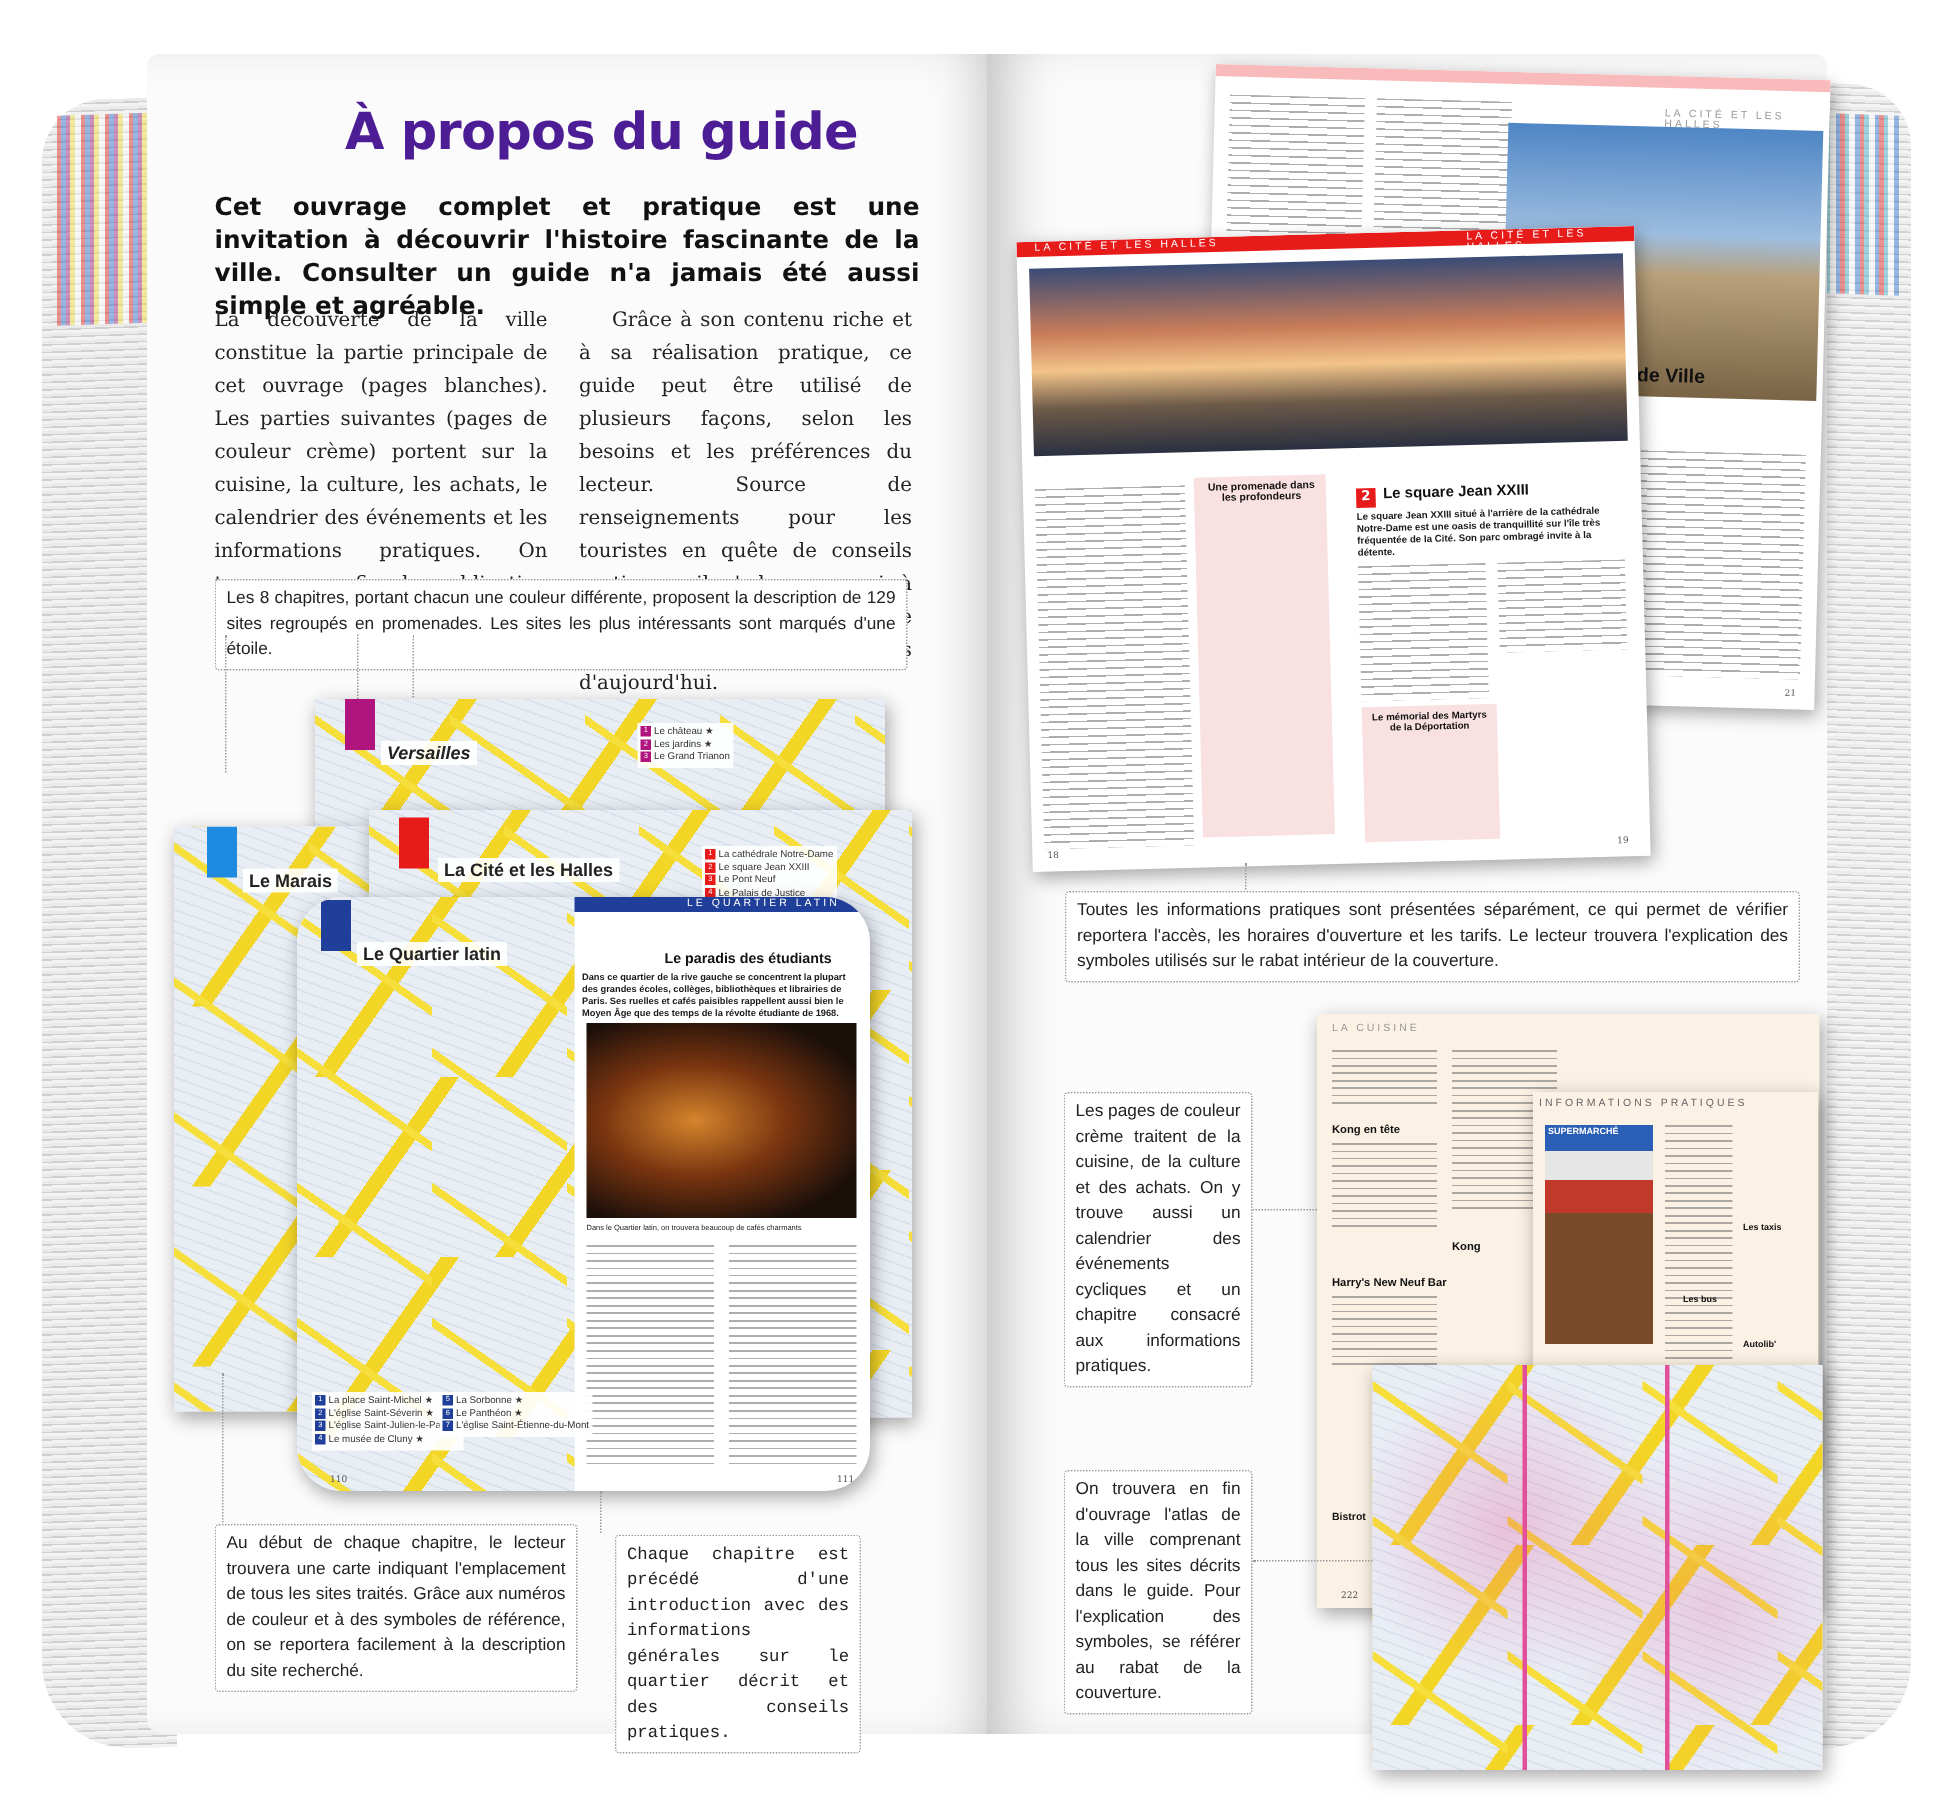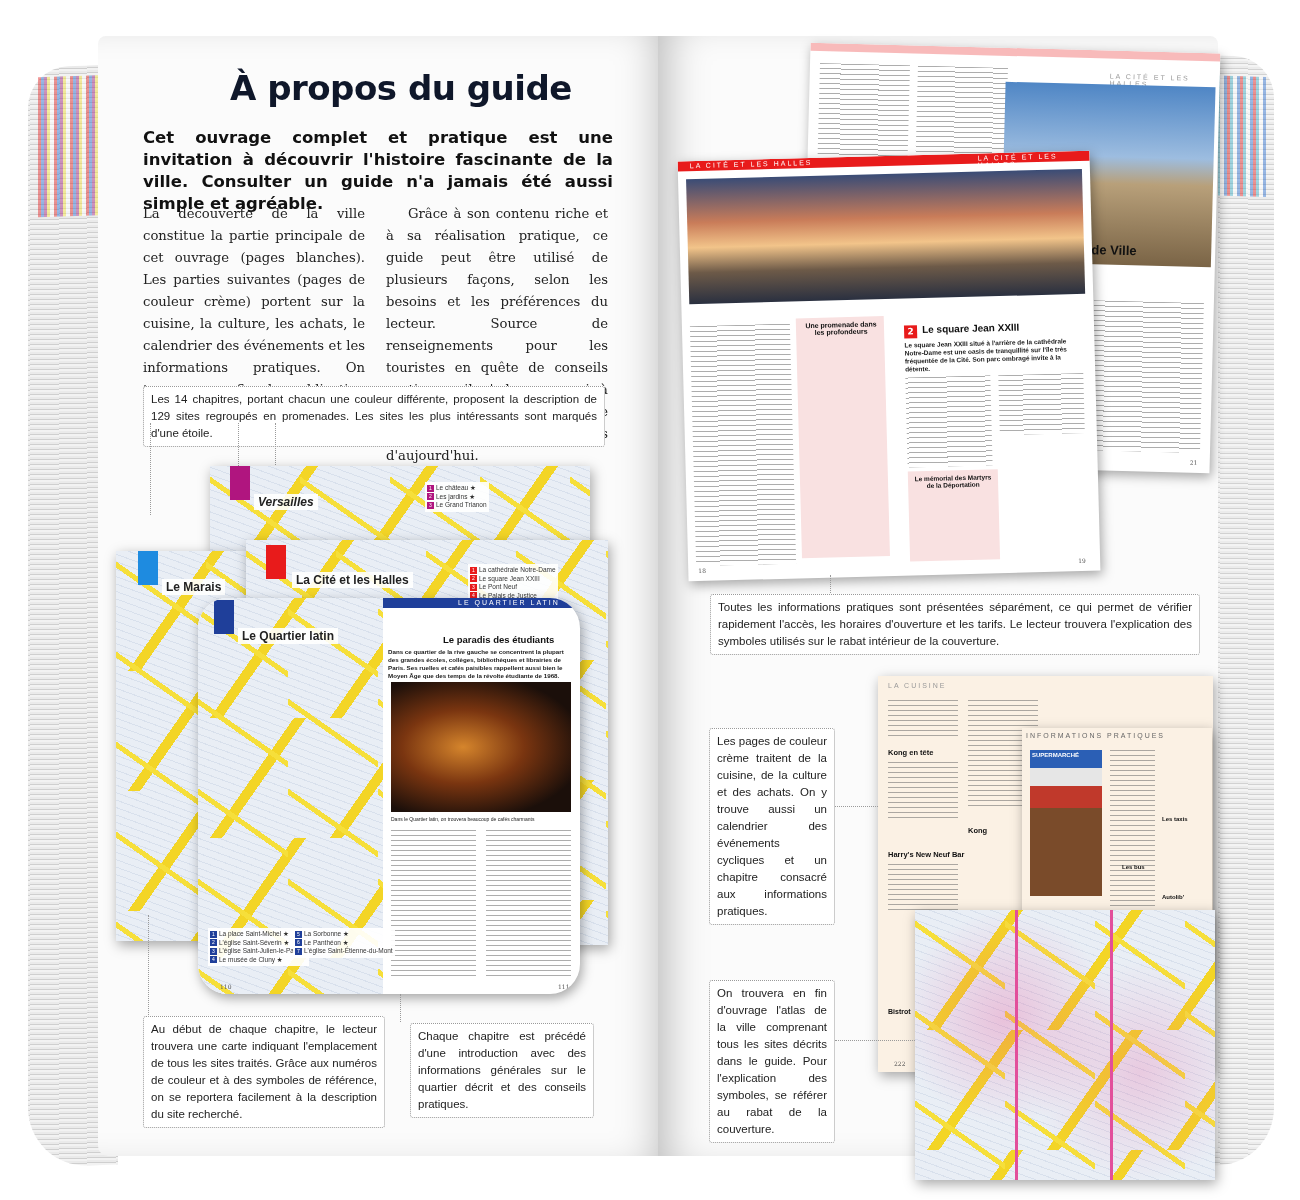--- a/index.html
+++ b/index.html
@@ -17,32 +17,32 @@
     background: repeating-linear-gradient(180deg,#ececec 0 2px,#d2d2d2 2px 3px,#f4f4f4 3px 5px);
     border-radius: 0 40px 60px 0; transform: skewY(2deg); }
   .edge-right::before { content:""; position:absolute; right:8px; top:20px; width:55px; height:120px;
     background: repeating-linear-gradient(90deg,#2b6fd1 0 3px,#e02020 3px 6px,#3fb0c9 6px 9px,#ffffff 9px 13px); opacity:.45; }
   .page-left { position: absolute; left: 70px; top: 0; width: 570px; height: 1120px; background: #fbfbfb;
     box-shadow: inset -30px 0 40px -20px rgba(0,0,0,.25); border-radius: 8px 0 0 10px; }
   .page-right { position: absolute; left: 630px; top: 0; width: 560px; height: 1120px; background: #fbfbfb;
     box-shadow: inset 30px 0 40px -20px rgba(0,0,0,.25); border-radius: 0 8px 10px 0; }
 
   
-  .title { position: absolute; left: 230px; top: 68px; font-family: "DejaVu Sans", sans-serif; font-weight: bold; font-size: 34px; letter-spacing: -0.5px; color: #0f172a; }
+  .title { position: absolute; left: 230px; top: 68px; font-family: "DejaVu Sans", sans-serif; font-weight: bold; font-size: 34px; letter-spacing: -0.5px; color: #4c1d95; }
   .lead { position: absolute; left: 143px; top: 127px; width: 470px; font-weight: bold; font-size: 16.5px; line-height: 22px; text-align: justify; color: #111; }
   .col { position: absolute; top: 203px; width: 222px; font-family: "DejaVu Serif", serif; font-size: 13.2px; line-height: 22px; text-align: justify; color: #222; }
   .col.c1 { left: 143px; text-indent: 0; }
   .col.c2 { left: 386px; text-indent: 22px; }
 
   
   .callout { position: absolute; background: #fff; border: 1.5px dotted #9a9a9a; border-radius: 3px;
     font-family: "Liberation Sans", sans-serif; font-size: 11.5px; line-height: 17px; color: #222; padding: 4px 7px; text-align: justify; }
   .callout.wide { left: 143px; top: 386px; width: 462px; }
   .callout.cl1 { left: 143px; top: 1016px; width: 242px; }
-  .callout.cl2 { left: 410px; top: 1023px; width: 184px; }
+  .callout.cl2 { left: 410px; top: 1023px; width: 164px; font-family: Liberation Mono, monospace; }
   .callout.cr1 { left: 710px; top: 594px; width: 490px; }
   .callout.cr2 { left: 709px; top: 728px; width: 126px; }
   .callout.cr3 { left: 709px; top: 980px; width: 126px; }
   .connector { position: absolute; border-left: 1.5px dotted #9a9a9a; }
   .connector.h { border-left: none; border-top: 1.5px dotted #9a9a9a; height: 0; }
 
   
   .mini { position: absolute; background: #fff; box-shadow: 2px 4px 12px rgba(0,0,0,.35); overflow: hidden; }
   .map-bg { background:
       linear-gradient(35deg, transparent 48%, #f6df3a 48% 52%, transparent 52%) 0 0/90px 90px,
@@ -69,21 +69,21 @@
   <div class="edge-right"></div>
   <div class="page-left"></div>
   <div class="page-right"></div>
 </div>
 
 <h1 class="title">À propos du guide</h1>
 <p class="lead">Cet ouvrage complet et pratique est une invitation à découvrir l'histoire fascinante de la ville. Consulter un guide n'a jamais été aussi simple et agréable.</p>
 <p class="col c1">La découverte de la ville constitue la partie principale de cet ouvrage (pages blanches). Les parties suivantes (pages de couleur crème) portent sur la cuisine, la culture, les achats, le calendrier des événements et les informations pratiques. On trouvera en fin de publication l'atlas de la ville à l'échelle 1 : 16 500.</p>
 <p class="col c2">Grâce à son contenu riche et à sa réalisation pratique, ce guide peut être utilisé de plusieurs façons, selon les besoins et les préférences du lecteur. Source de renseignements pour les touristes en quête de conseils pratiques, il s'adresse aussi à ceux qui veulent connaître l'histoire et l'esprit de Paris d'aujourd'hui.</p>
 
-<div class="callout wide">Les 14 chapitres, portant chacun une couleur différente, proposent la description de 129 sites regroupés en promenades. Les sites les plus intéressants sont marqués d'une étoile.</div>
+<div class="callout wide">Les 8 chapitres, portant chacun une couleur différente, proposent la description de 129 sites regroupés en promenades. Les sites les plus intéressants sont marqués d'une étoile.</div>
 <div class="connector" style="left:150px;top:423px;height:92px;"></div>
 <div class="connector" style="left:238px;top:423px;height:45px;"></div>
 <div class="connector" style="left:275px;top:423px;height:120px;"></div>
 
 <div class="mini map-bg" style="left:210px;top:466px;width:380px;height:90px;">
   <div class="chapter-tab" style="left:20px;top:0;background:#b0157f;"></div>
   <div class="chapter-name" style="left:44px;top:28px;font-style:italic;">Versailles</div>
   <div style="position:absolute;left:215px;top:16px;background:rgba(255,255,255,.9);padding:2px;">
     <div class="legend-line"><span class="num-dot" style="background:#b0157f">1</span><span>Le château ★</span></div>
     <div class="legend-line"><span class="num-dot" style="background:#b0157f">2</span><span>Les jardins ★</span></div>
@@ -165,21 +165,21 @@
   <div class="text-lines" style="left:222px;top:222px;width:85px;height:90px;"></div>
   <div class="text-lines" style="left:315px;top:222px;width:85px;height:60px;"></div>
   <div class="pinkbox" style="left:222px;top:316px;width:90px;height:90px;">
     <div class="mini-title" style="left:4px;top:4px;width:82px;font-size:6.5px;text-align:center;">Le mémorial des Martyrs de la Déportation</div>
   </div>
   <div class="pagenum" style="left:10px;top:406px;">18</div>
   <div class="pagenum" style="left:390px;top:406px;">19</div>
 </div>
 
 <div class="connector" style="left:830px;top:575px;height:22px;"></div>
-<div class="callout cr1">Toutes les informations pratiques sont présentées séparément, ce qui permet de vérifier rapidement l'accès, les horaires d'ouverture et les tarifs. Le lecteur trouvera l'explication des symboles utilisés sur le rabat intérieur de la couverture.</div>
+<div class="callout cr1">Toutes les informations pratiques sont présentées séparément, ce qui permet de vérifier reportera l'accès, les horaires d'ouverture et les tarifs. Le lecteur trouvera l'explication des symboles utilisés sur le rabat intérieur de la couverture.</div>
 
 <div class="mini cream" style="left:878px;top:676px;width:335px;height:396px;">
   <div class="mini-head" style="left:10px;top:6px;color:#999;">LA CUISINE</div>
   <div class="text-lines" style="left:10px;top:24px;width:70px;height:40px;"></div>
   <div class="mini-title" style="left:10px;top:72px;font-size:7.5px;">Kong en tête</div>
   <div class="text-lines" style="left:10px;top:86px;width:70px;height:60px;"></div>
   <div class="mini-title" style="left:10px;top:174px;font-size:7.5px;">Harry's New Neuf Bar</div>
   <div class="text-lines" style="left:10px;top:188px;width:70px;height:50px;"></div>
   <div class="mini-title" style="left:90px;top:150px;font-size:7.5px;">Kong</div>
   <div class="text-lines" style="left:90px;top:24px;width:70px;height:110px;"></div>

